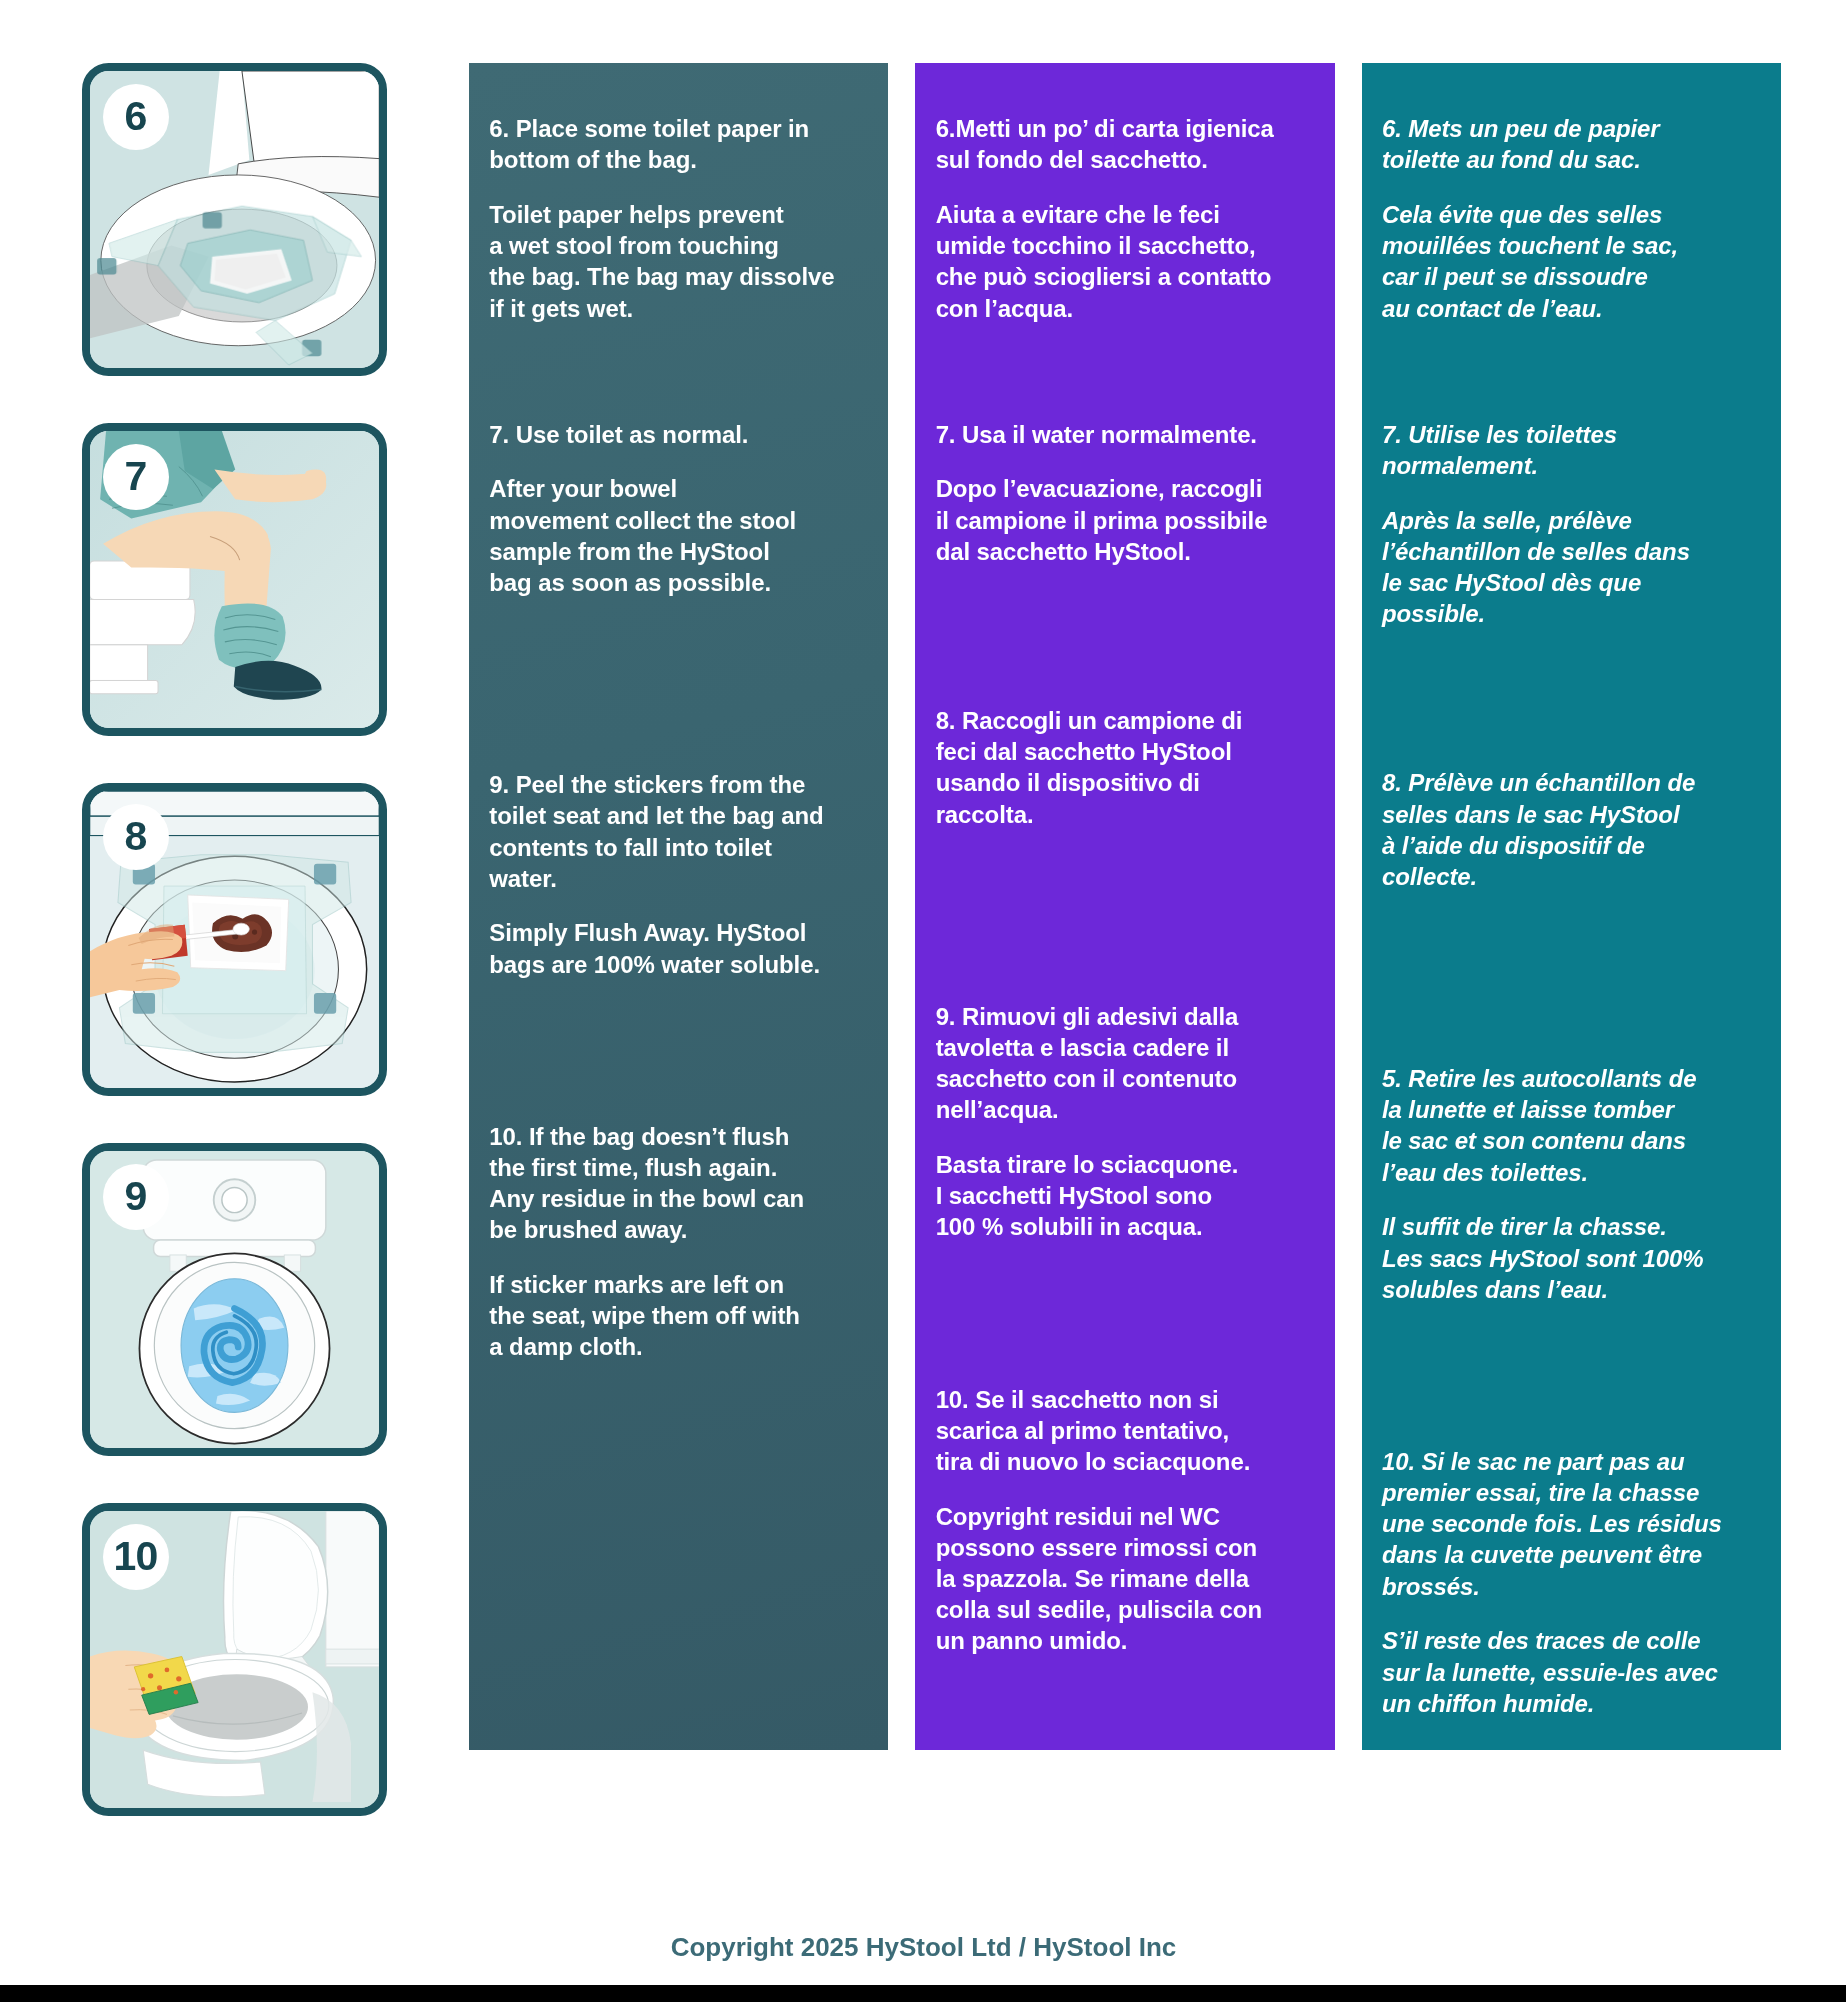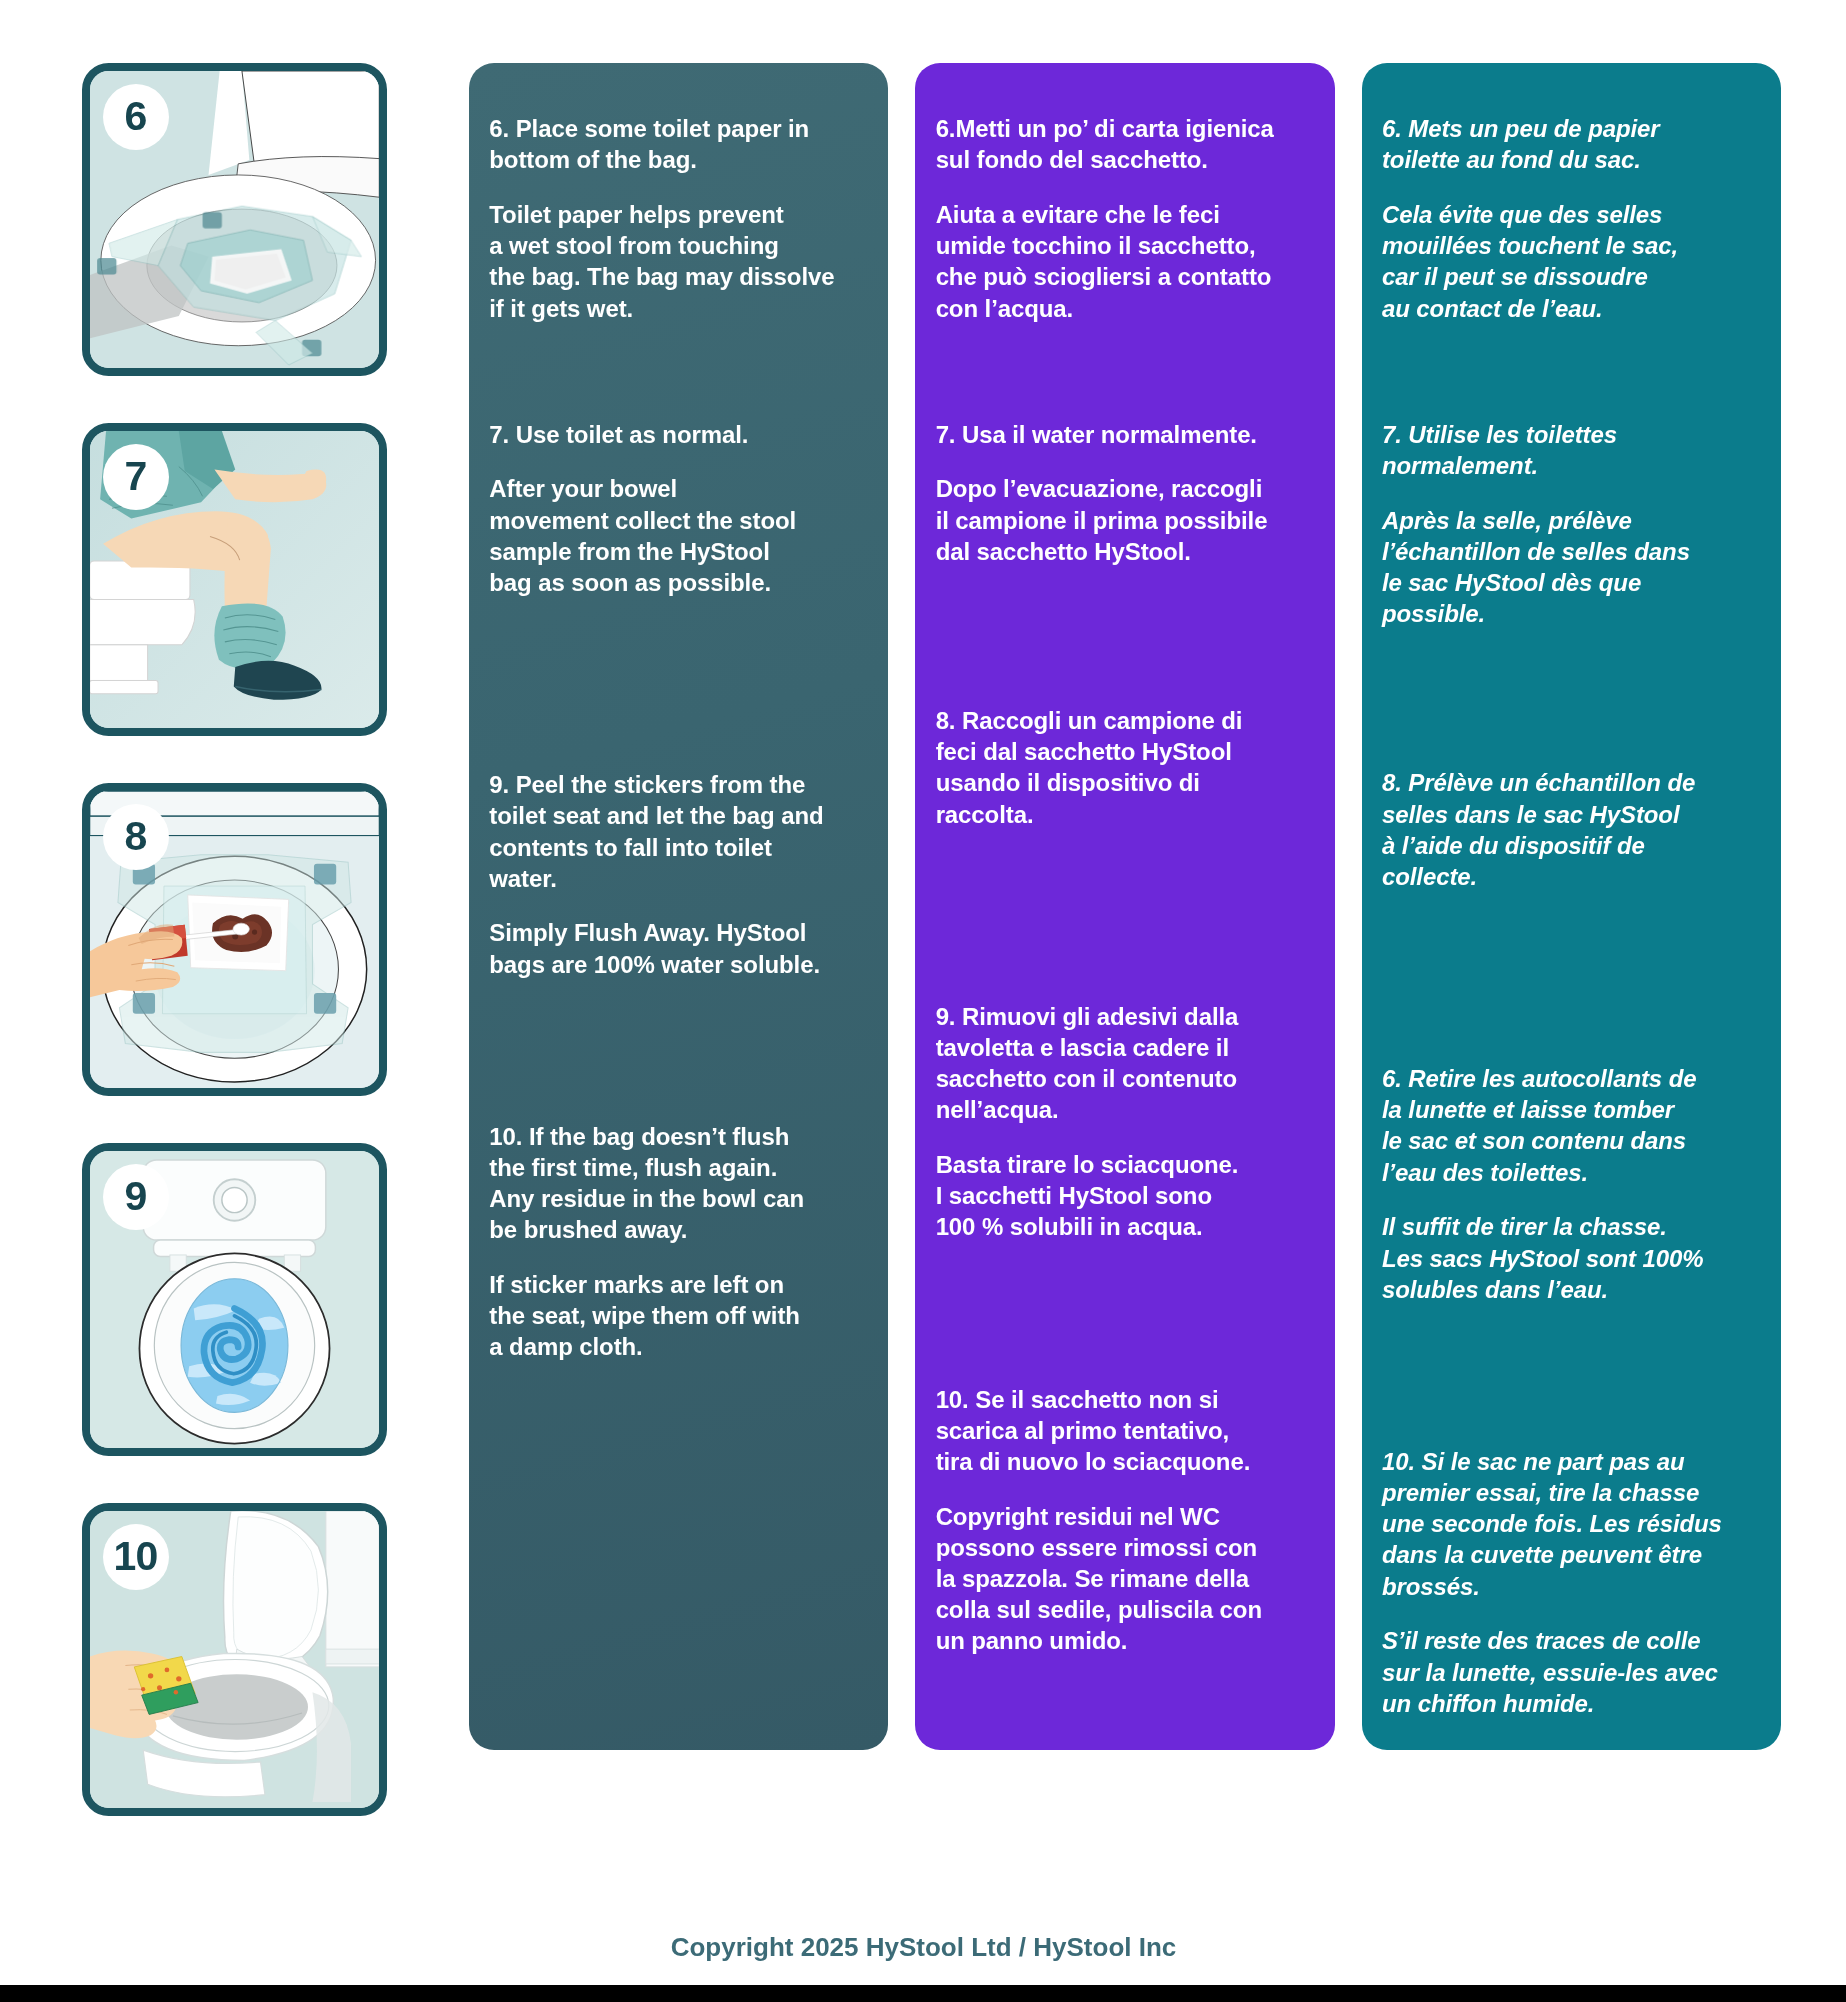--- a/index.html
+++ b/index.html
@@ -65,21 +65,20 @@
     display: flex;
     flex-direction: row;
     gap: 27px;
     padding-right: 66px;
   }
   .col {
     flex: 1 1 0;
     min-width: 0;
     padding: 47px 20.3px 31px 20.3px;
     color: #ffffff;
-    border-radius: 25px;
   }
   .col-en { background: linear-gradient(165deg, #3f6a74 0%, #3a6570 40%, #355a66 100%); }
   .col-it { background: #6d28d9; }
   .col-fr { background: #0b7c8c; font-style: italic; }
 
   .block { margin-bottom: 0; }
   .para {
     font-size: 24px;
     line-height: 1.30;
     font-weight: bold;
@@ -402,21 +401,21 @@
 le sac HyStool dès que
 possible.</div>
         </div>
         <div class="block s8">
           <div class="para">8. Prélève un échantillon de
 selles dans le sac HyStool
 à l’aide du dispositif de
 collecte.</div>
         </div>
         <div class="block s9">
-          <div class="para">6. Retire les autocollants de
+          <div class="para">5. Retire les autocollants de
 la lunette et laisse tomber
 le sac et son contenu dans
 l’eau des toilettes.</div>
           <div class="para spaced">Il suffit de tirer la chasse.
 Les sacs HyStool sont 100%
 solubles dans l’eau.</div>
         </div>
         <div class="block s10">
           <div class="para">10.  Si le sac ne part pas au
 premier essai, tire la chasse

